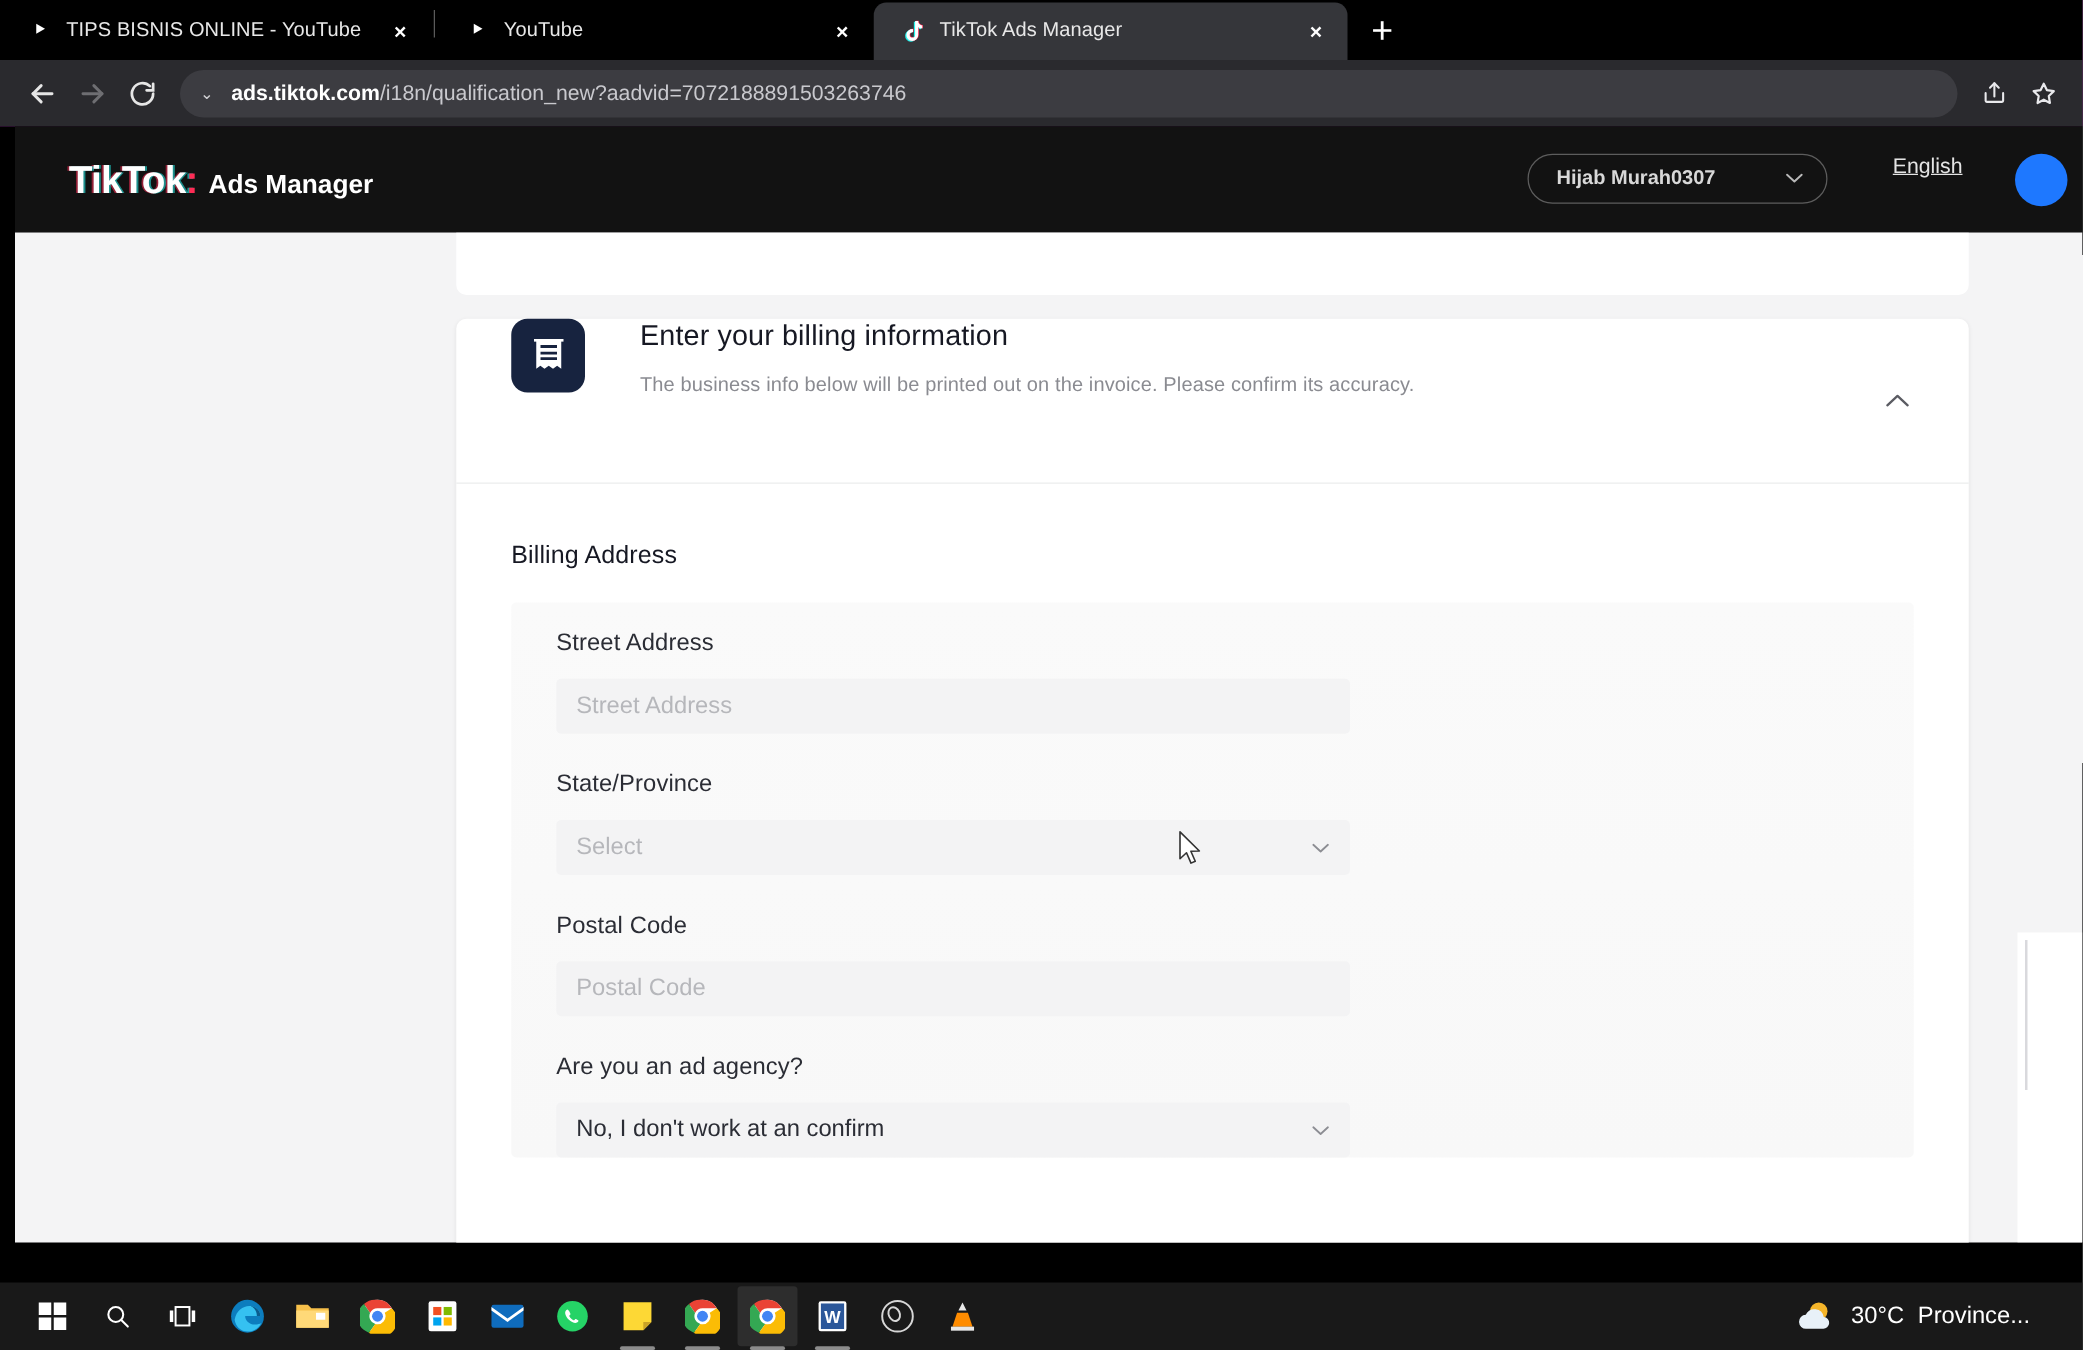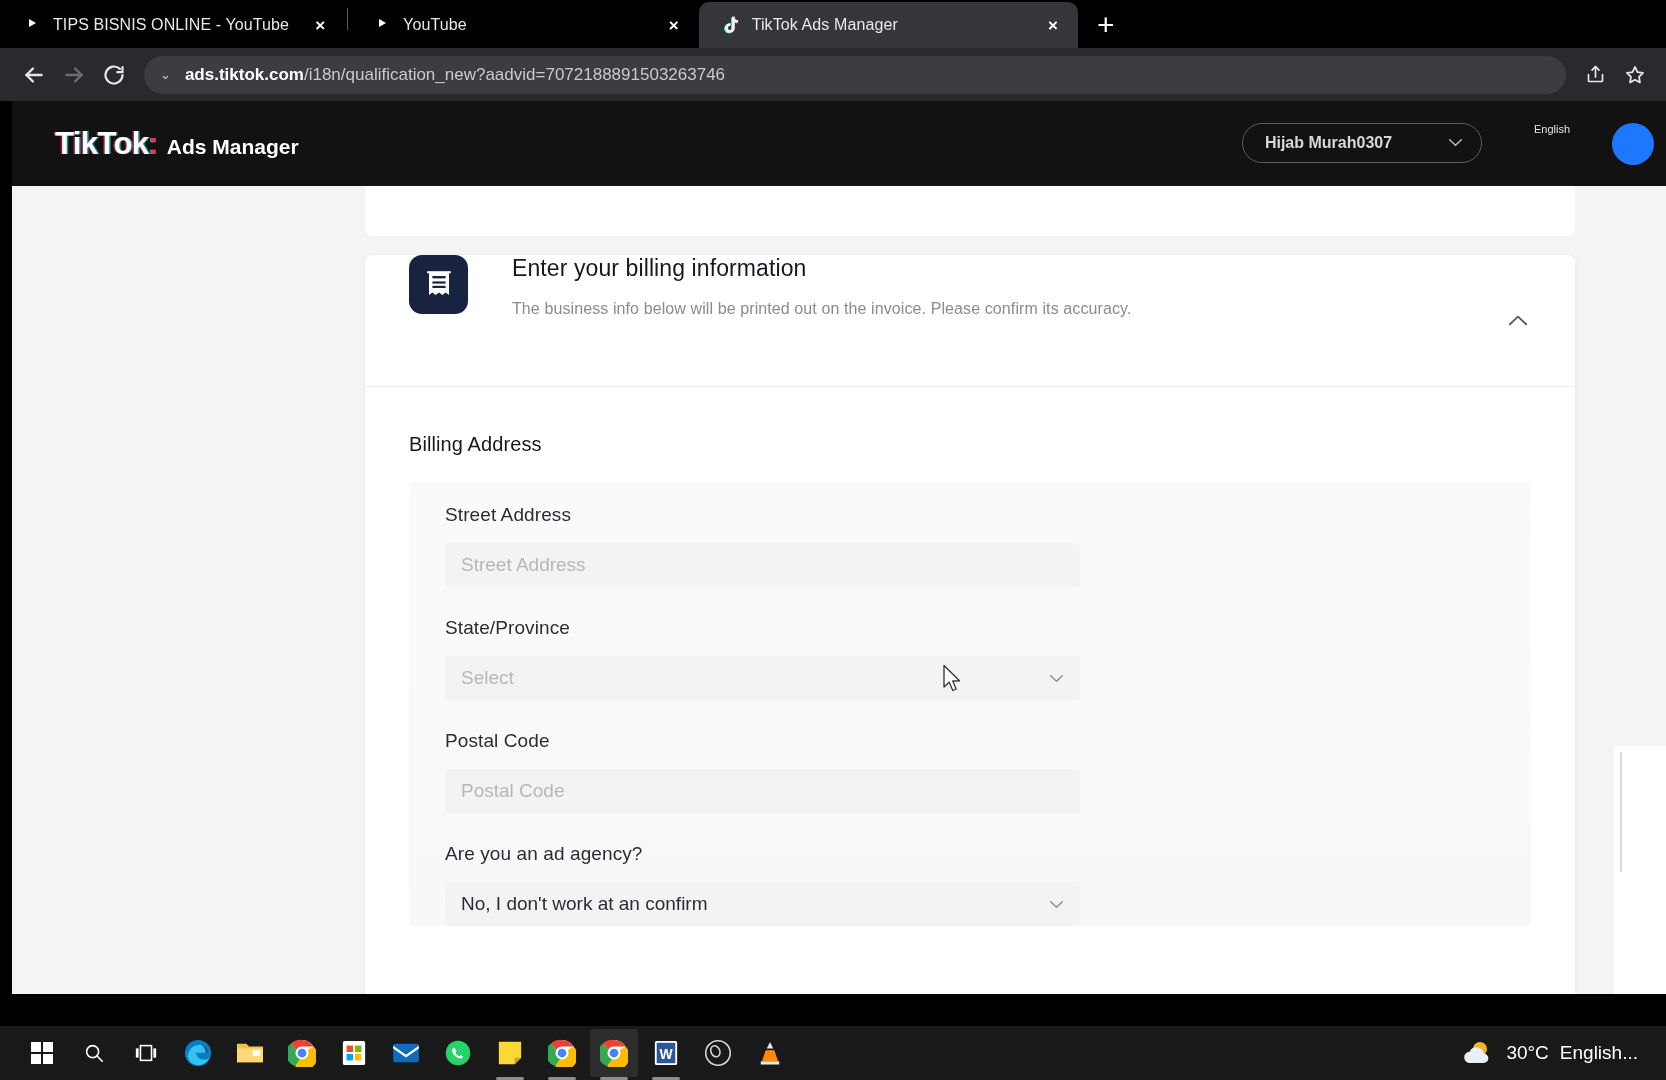--- a/index.html
+++ b/index.html
@@ -104,21 +104,21 @@
     text-shadow: -1.5px 0 0 rgba(37,244,238,.6);
   }
   .tt-logo .sub { font-size: 21px; font-weight: 700; margin-left: 7px; }
   .tt-right { margin-left: auto; display:flex; align-items:flex-start; padding-right: 12px; gap: 20px; }
   .acct-select {
     width: 240px; height: 40px; border: 1px solid #5d5d5d; border-radius: 20px;
     display:flex; align-items:center; justify-content: space-between;
     padding: 0 18px 0 22px; color: #d8d8d8; font-size: 16px; font-weight: 600;
   }
   .acct-chev { color:#b9b9b9; font-size: 13px; }
-  .lang-label { color:#e4e4e4; font-size: 11px; margin-left: 32px; }
+  .lang-label { color:#e4e4e4; font-size: 17px; margin-left: 32px; text-decoration: underline; }
   .avatar {
     width: 42px; height: 42px; border-radius: 50%;
     background: #1e78ff; margin-left: 22px; flex: 0 0 42px;
   }
 
   
   .page {
     position: absolute; left: 12px; top: 186px; width: 1654px; height: 808px;
     background: #f4f4f5; overflow: hidden;
   }
@@ -195,21 +195,21 @@
   .tb-item.active { background: #2d2d2d; }
   .tb-item.running::after {
     content:""; position:absolute; bottom: -3px; left: 10px; width: 28px; height: 3px;
     background: #8c8c8c; border-radius: 2px;
   }
   .tb-first { margin-left: 18px; }
   .winlogo { width:22px; height:22px; display:grid; grid-template-columns:1fr 1fr; grid-template-rows:1fr 1fr; gap:2.5px; }
   .winlogo i { background:#fff; display:block; }
   .tb-weather {
     margin-left: auto; display:flex; align-items:center; gap: 11px;
-    padding-right: 28px; color: #fff; font-size: 19px;
+    padding-right: 42px; color: #fff; font-size: 19px;
   }
   .tb-weather .wx-icon { width: 34px; height: 26px; position: relative; }
   .tb-weather .label { white-space: nowrap; }
 
   svg { display:block; }
 </style>
 </head>
 <body>
 
 <div class="screen">
@@ -519,17 +519,17 @@
     </div>
 
     <div class="tb-weather">
       <span class="wx-icon">
         <svg width="34" height="26" viewBox="0 0 34 26">
           <circle cx="19" cy="9" r="7" fill="#f5b52a"></circle>
           <path d="M9 23a5.6 5.6 0 0 1-.4-11.2A7.6 7.6 0 0 1 23 13.6a4.7 4.7 0 0 1-.7 9.4z" fill="#e8f1f8"></path>
         </svg>
       </span>
       <span class="label">30°C</span>
-      <span class="label">English...</span>
+      <span class="label">Province...</span>
     </div>
   </div>
 
 </div>
 
 </body></html>

